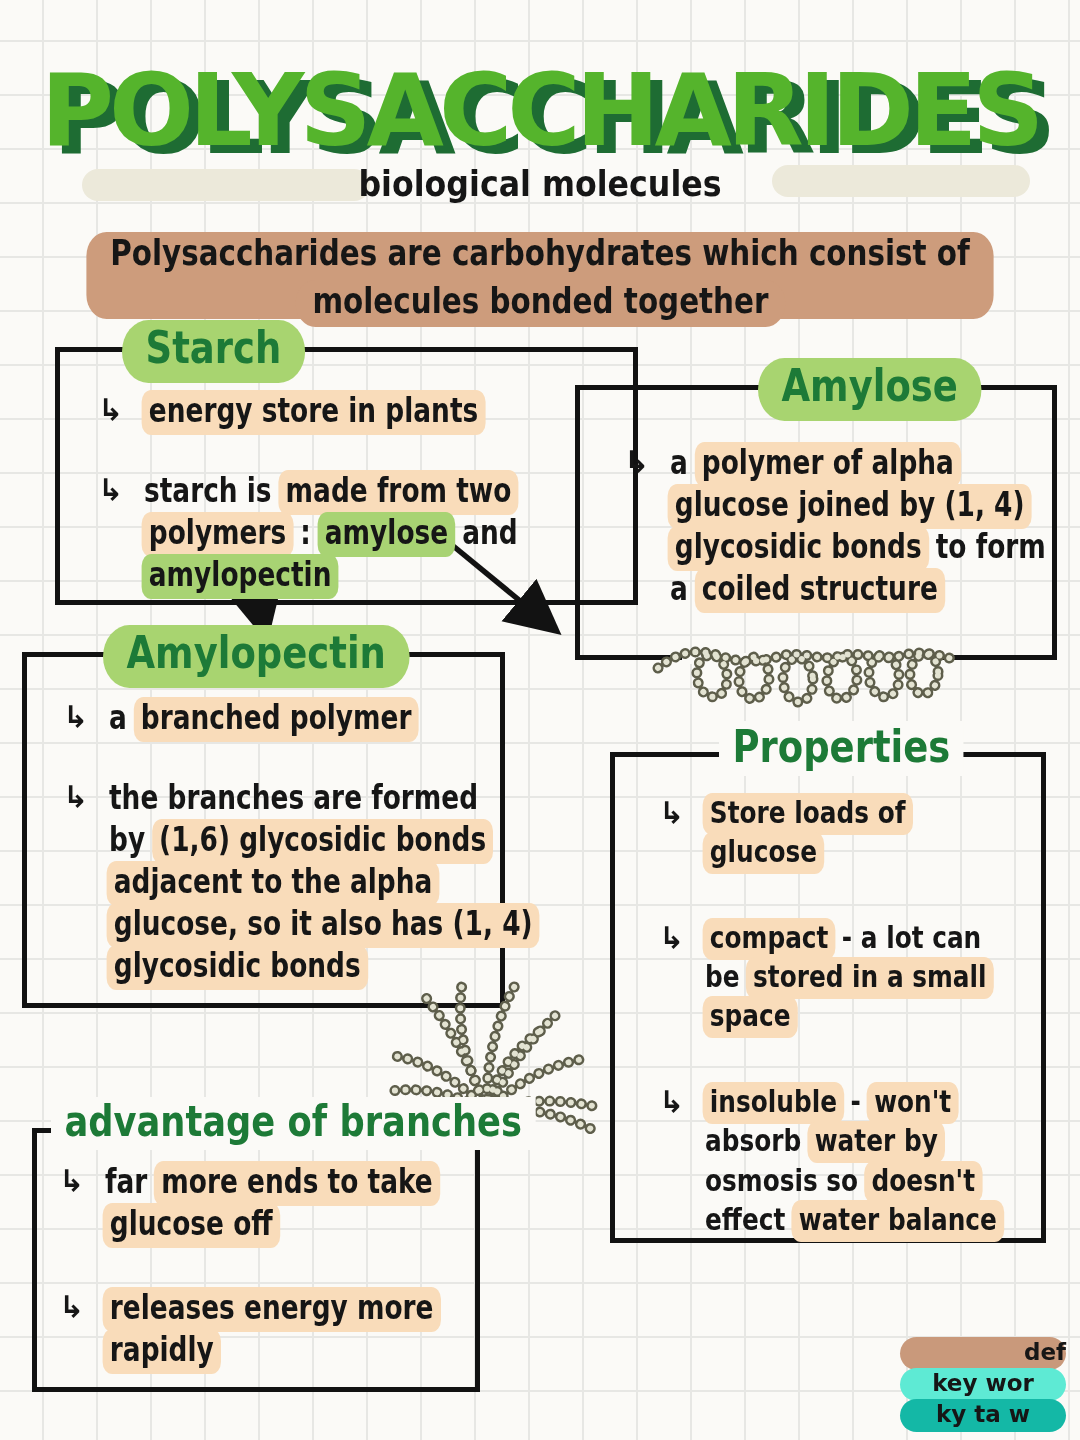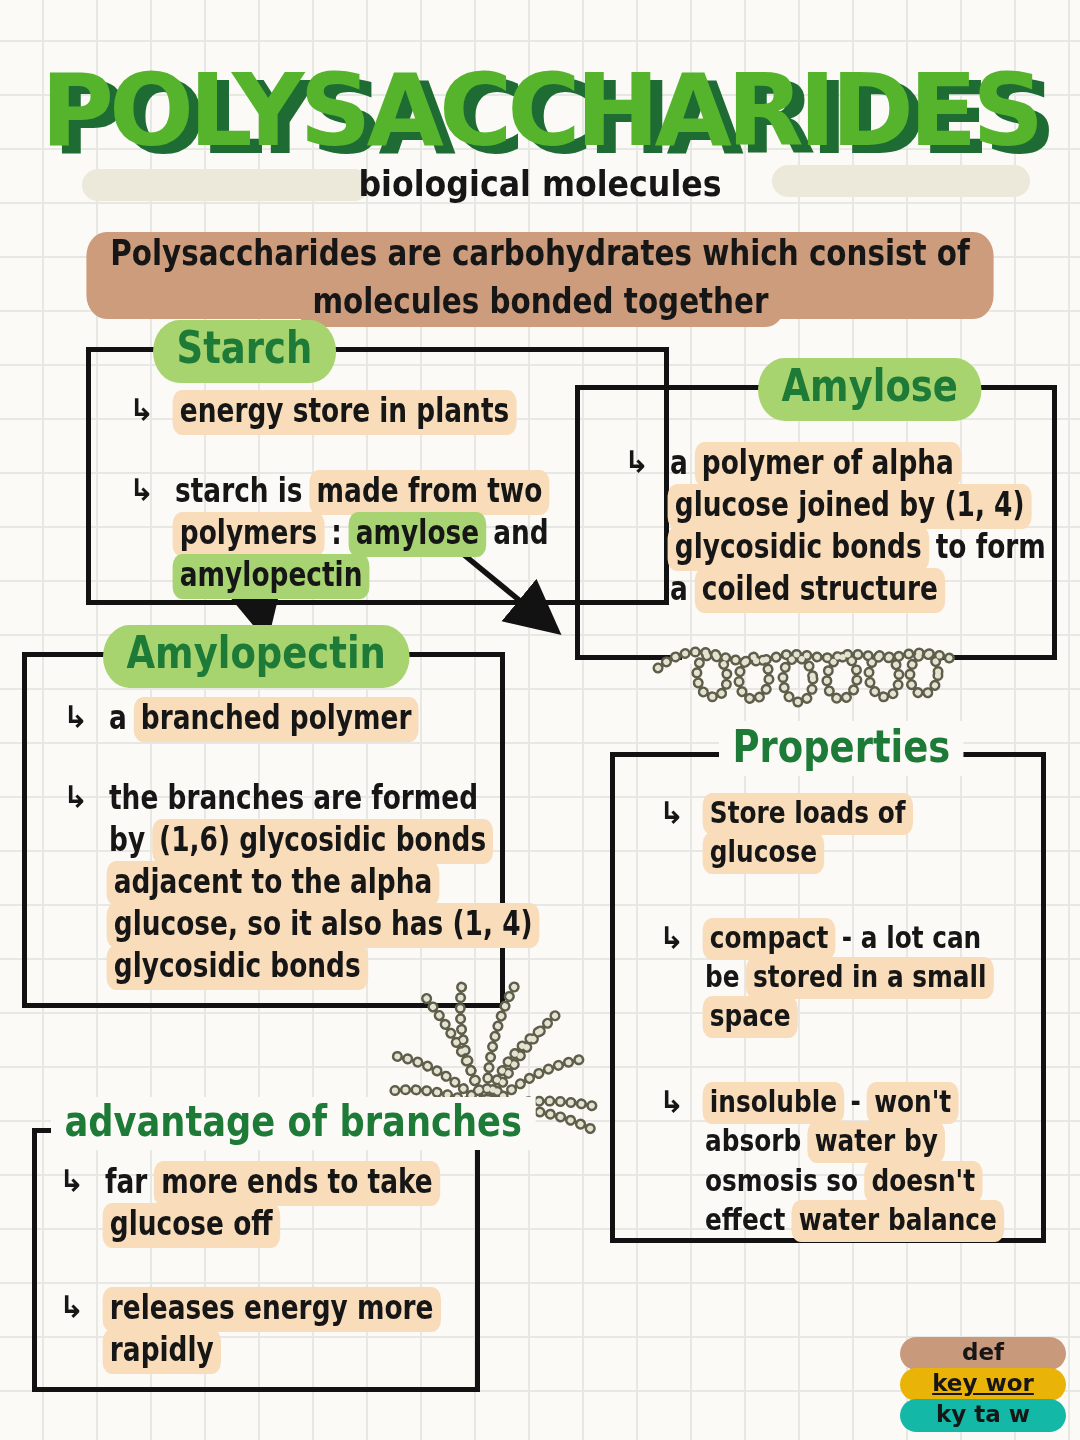--- a/index.html
+++ b/index.html
@@ -37,21 +37,21 @@
     display:inline-block;background:#cd9c7c;border-radius:24px;
     padding:1px 20px 6px;transform:scaleX(.84);
   }
   .intro-1{top:232px;}
   .intro-2{top:280px;}
   
   .box{
     position:absolute;border:5px solid #121212;box-sizing:border-box;
     background:transparent;
   }
-  #box-starch{left:55px;top:347px;width:583px;height:258px;margin-left:31px;}
+  #box-starch{left:55px;top:347px;width:583px;height:258px;}
   #box-amylose{left:575px;top:385px;width:482px;height:275px;}
   #box-amylopectin{left:22px;top:652px;width:483px;height:356px;}
   #box-properties{left:610px;top:752px;width:436px;height:491px;}
   #box-advantages{left:32px;top:1128px;width:448px;height:264px;}
   .box-header{
     position:absolute;font-weight:800;color:#1d7a37;white-space:nowrap;
     transform:scaleX(.84);transform-origin:left center;
   }
   .box-header.pill{
     background:#a8d470;border-radius:32px;padding:2px 28px 10px;
@@ -266,16 +266,16 @@
         <span class="arrow">↳</span>
         <div class="lines">
           <div class="line"><span class="hl hl-peach">releases energy more</span></div>
           <div class="line"><span class="hl hl-peach">rapidly</span></div>
         </div>
       </div>
     </div>
 </div>
 
 <div class="abs legend">
-    <div class="legend-pill" style="background: rgb(201, 153, 123);">def</div>
-    <div class="legend-pill" style="background: #eab308; text-decoration: underline;">key wor</div>
+    <div class="legend-pill" style="background: rgb(201, 153, 123); text-align: right;">def</div>
+    <div class="legend-pill" style="background: #5eead4;">key wor</div>
     <div class="legend-pill" style="background: #14b8a6;">ky ta w</div>
   </div>
 
 </body></html>

